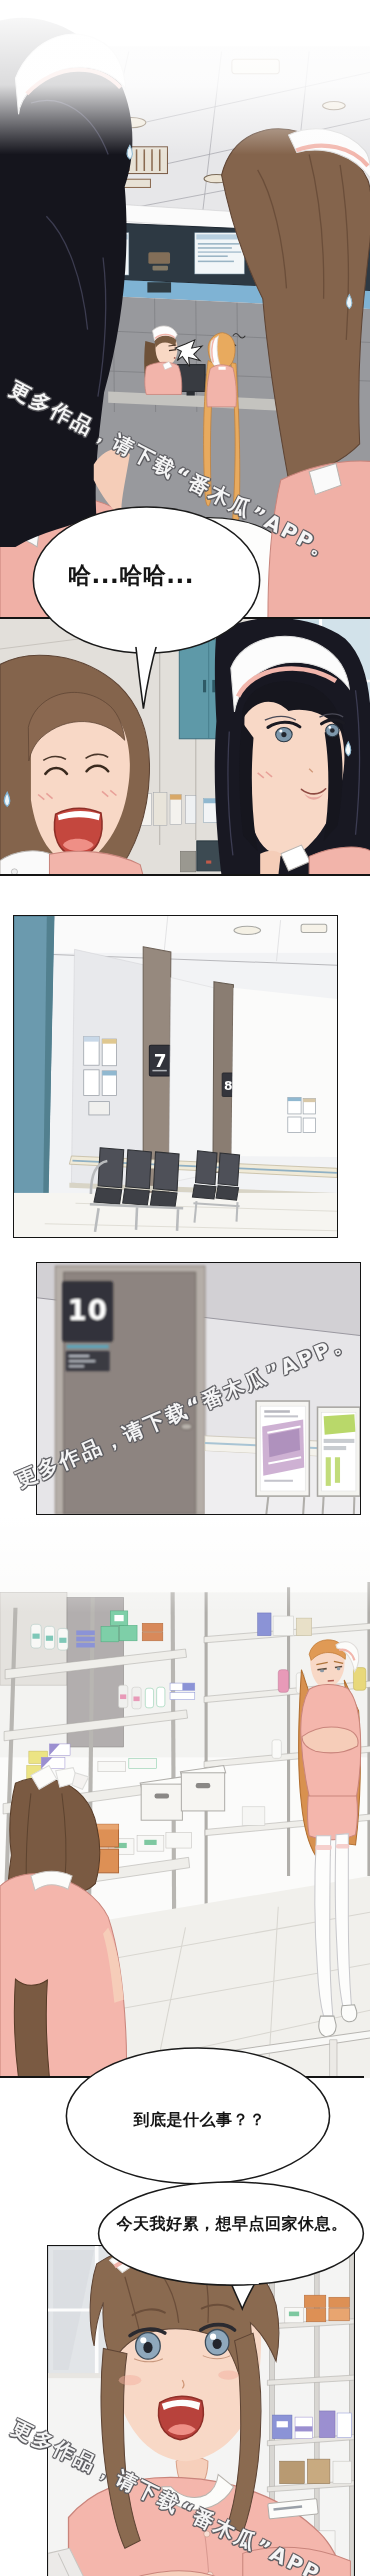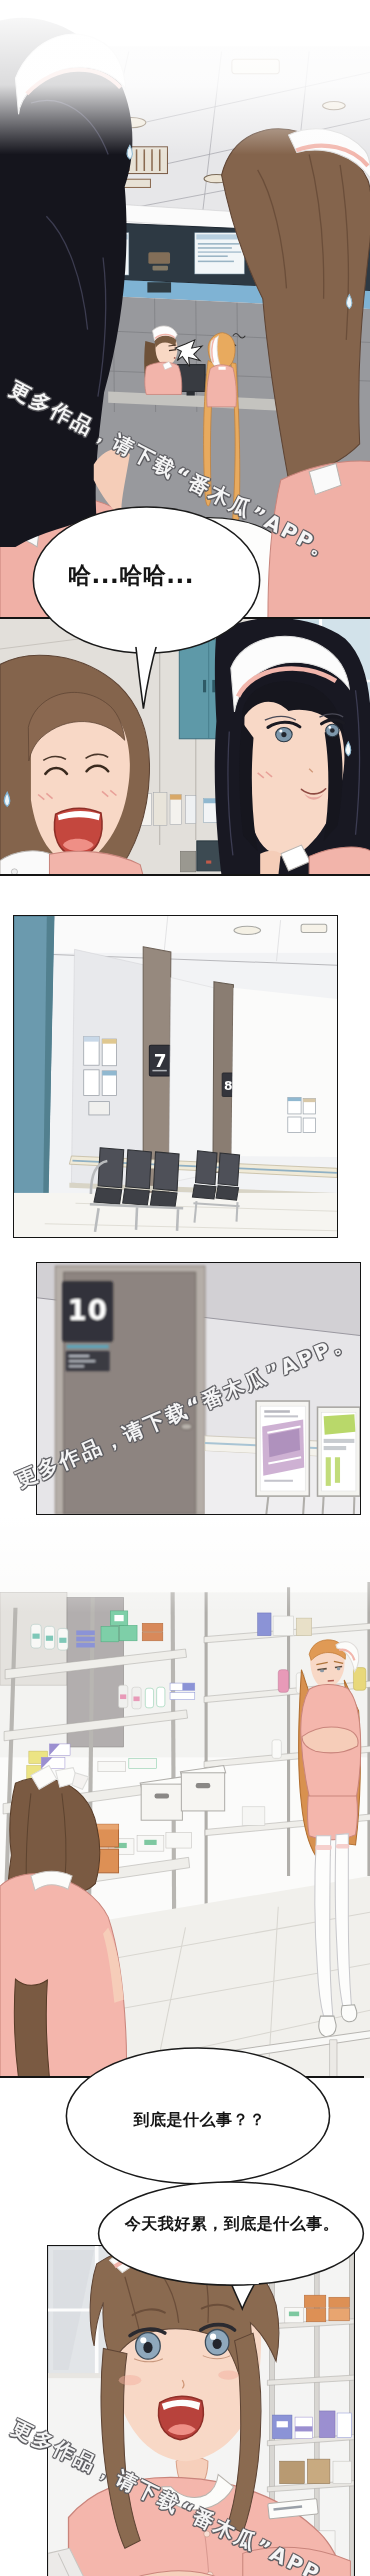--- a/index.html
+++ b/index.html
@@ -713,16 +713,16 @@
   <div class="bubble" style="left:96px;top:2180px;width:272px;height:135px;">
     <svg viewBox="0 0 528 262" width="272" height="135">
       <path d="M262,200 C272,224 280,240 284,250 C292,230 302,212 312,194 Z" fill="#ffffff" stroke="#1a1a1a" stroke-width="3"></path>
       <ellipse cx="262" cy="104" rx="257" ry="100" fill="#ffffff" stroke="#1a1a1a" stroke-width="3"></ellipse>
       <rect x="252" y="186" width="64" height="16" fill="#ffffff"></rect>
     </svg>
   </div>
   <div class="bubble-text bt-ask">
     <div>到底是什么事？？</div>
   </div>
-  <div class="bubble-text bt-tired">今天我好累，到底是什么事。</div>
+  <div class="bubble-text bt-tired">今天我好累，想早点回家休息。</div>
 
 </div>
 
 
 </body></html>

